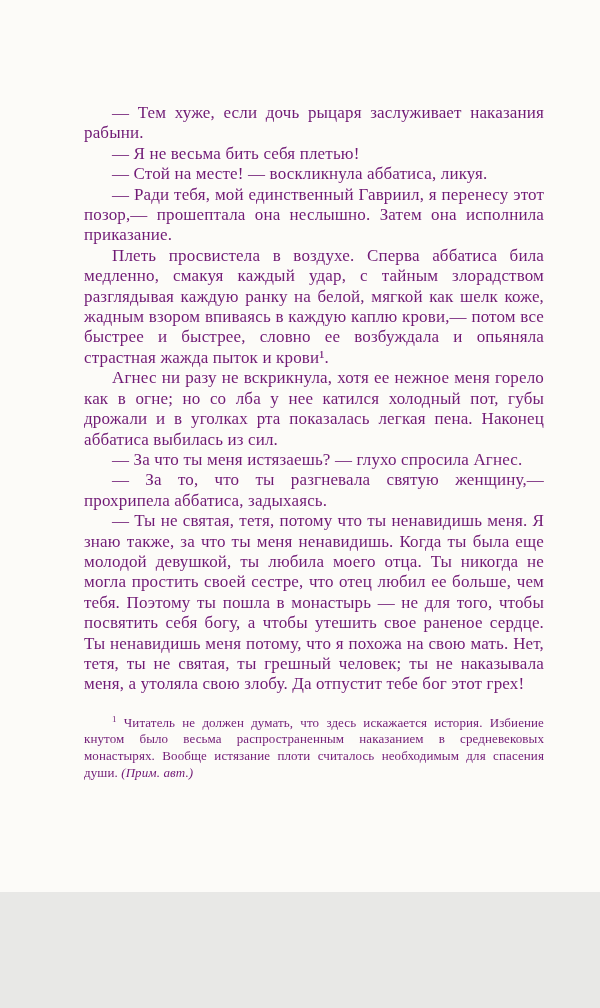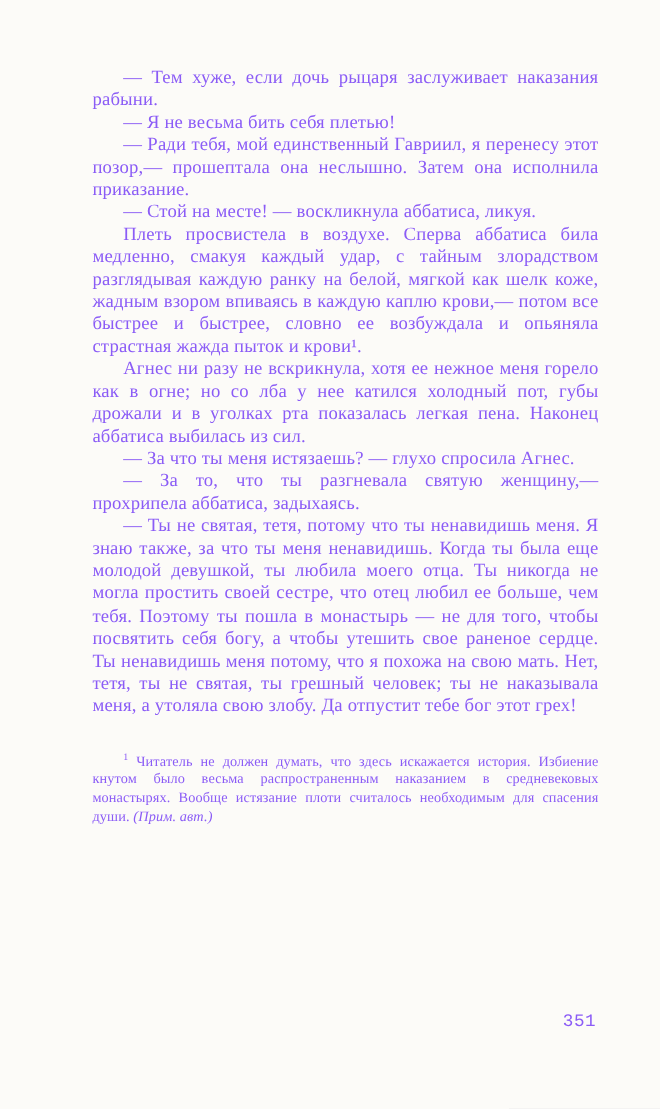--- a/index.html
+++ b/index.html
@@ -3,39 +3,39 @@
 <meta charset="utf-8">
 <style>
   html, body {
     margin: 0;
     padding: 0;
     background: #e8e8e6;
   }
   .page {
     position: relative;
     width: 600px;
-    height: 1008px;
+    height: 892px;
     margin: 0 auto;
     background: #fcfbf8;
     box-sizing: border-box;
-    padding: 60px 56px 0 84px;
+    padding: 103px 56px 0 84px;
     font-family: "Liberation Serif", "DejaVu Serif", serif;
-    color: #8b5cf6;
+    color: #701a75;
     overflow: hidden;
   }
   .text-block p {
     margin: 0;
     text-indent: 28px;
     text-align: justify;
     font-size: 17px;
     line-height: 20.4px;
     letter-spacing: 0.15px;
   }
   .footnote {
-    margin-top: 32px;
+    margin-top: 20px;
     text-indent: 28px;
     text-align: justify;
     font-size: 13px;
     line-height: 16.6px;
     letter-spacing: 0.1px;
   }
   .footnote sup {
     font-size: 9px;
     line-height: 0;
   }
@@ -51,22 +51,22 @@
     font-family: Liberation Mono, monospace;
   }
 </style>
 </head>
 <body>
 
 <div class="page">
   <div class="text-block">
     <p>— Тем хуже, если дочь рыцаря заслуживает наказания рабыни.</p>
     <p>— Я не весьма бить себя плетью!</p>
+    <p>— Стой на месте! — воскликнула аббатиса, ликуя.</p>
     <p>— Ради тебя, мой единственный Гавриил, я перенесу этот позор,— прошептала она неслышно. Затем она исполнила приказание.</p>
-    <p>— Стой на месте! — воскликнула аббатиса, ликуя.</p>
     <p>Плеть просвистела в воздухе. Сперва аббатиса била медленно, смакуя каждый удар, с тайным злорадством разглядывая каждую ранку на белой, мягкой как шелк коже, жадным взором впиваясь в каждую каплю крови,— потом все быстрее и быстрее, словно ее возбуждала и опьяняла страстная жажда пыток и крови¹.</p>
     <p>Агнес ни разу не вскрикнула, хотя ее нежное меня горело как в огне; но со лба у нее катился холодный пот, губы дрожали и в уголках рта показалась легкая пена. Наконец аббатиса выбилась из сил.</p>
     <p>— За что ты меня истязаешь? — глухо спросила Агнес.</p>
     <p>— За то, что ты разгневала святую женщину,— прохрипела аббатиса, задыхаясь.</p>
     <p>— Ты не святая, тетя, потому что ты ненавидишь меня. Я знаю также, за что ты меня ненавидишь. Когда ты была еще молодой девушкой, ты любила моего отца. Ты никогда не могла простить своей сестре, что отец любил ее больше, чем тебя. Поэтому ты пошла в монастырь — не для того, чтобы посвятить себя богу, а чтобы утешить свое раненое сердце. Ты ненавидишь меня потому, что я похожа на свою мать. Нет, тетя, ты не святая, ты грешный человек; ты не наказывала меня, а утоляла свою злобу. Да отпустит тебе бог этот грех!</p>
   </div>
 
   <div class="footnote">
     <sup>1</sup>
     <span>Читатель не должен думать, что здесь искажается история. Избиение кнутом было весьма распространенным наказанием в средневековых монастырях. Вообще истязание плоти считалось необходимым для спасения души.</span>

